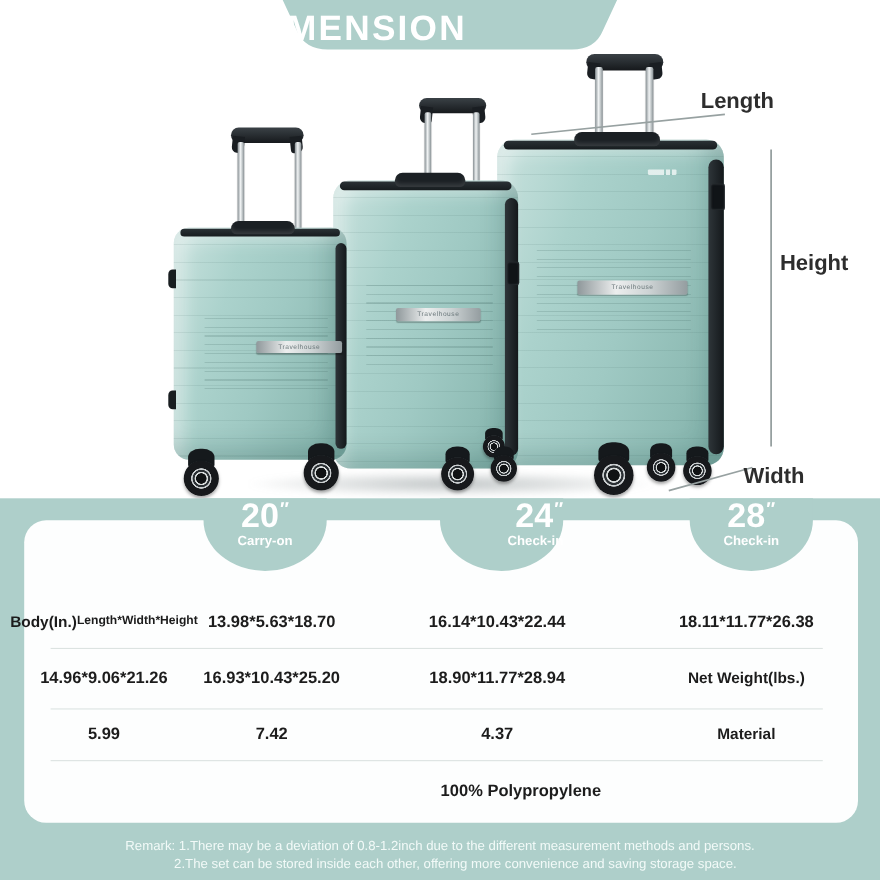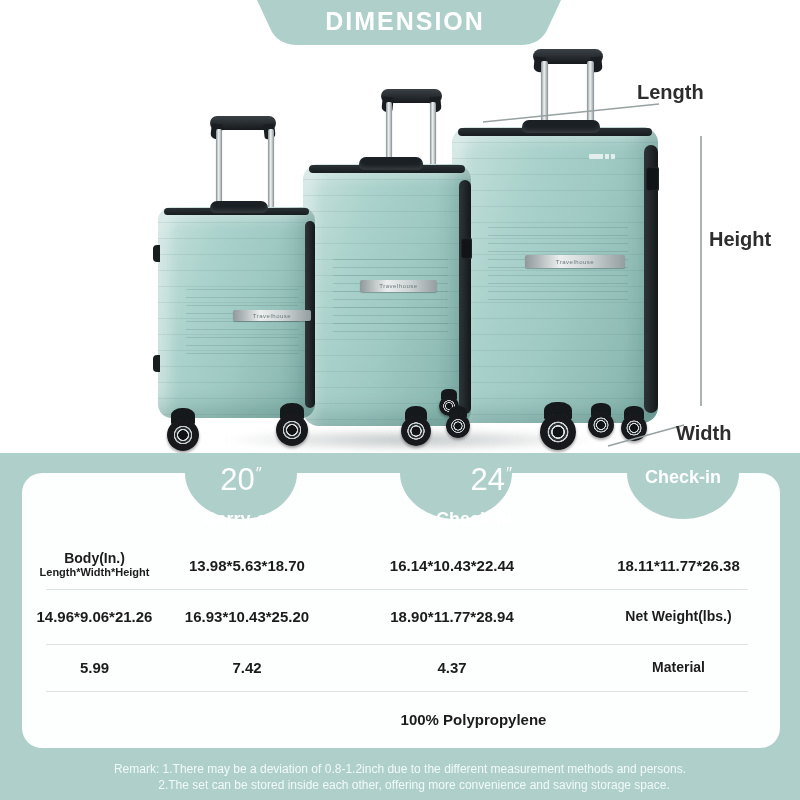--- a/index.html
+++ b/index.html
@@ -2,22 +2,22 @@
 <html><head>
 <meta charset="utf-8">
 <style>
   html,body { margin:0; padding:0; }
   body { font-family:"Liberation Sans","DejaVu Sans",sans-serif; background:#ffffff; }
   .viewport { position:relative; width:800px; height:800px; overflow:hidden; background:#ffffff; }
 
   
   .banner { position:absolute; left:225px; top:0; width:360px; height:46px; }
   .banner svg { position:absolute; left:0; top:0; }
-  .banner-title { position:absolute; left:0; top:7px; width:100%; text-align:center;
-    color:#ffffff; font-size:25px; font-weight:bold; letter-spacing:2px; }
+  .banner-title { position:absolute; left:0; top:7px; width:100%; 
+    color:#ffffff; font-size:32px; font-weight:bold; letter-spacing:2px; }
 
   
   .stage { position:absolute; inset:0; }
   .floor-shadow { position:absolute; left:150px; top:424px; width:520px; height:32px;
     background:radial-gradient(50% 50% at 50% 50%, rgba(104,116,118,.42), rgba(104,116,118,0) 72%);
     filter:blur(3px); }
 
   .case { position:absolute; }
   .case-body { position:absolute; inset:0; border-radius:16px;
     background:linear-gradient(108deg,#c9e2de 0%,#abd2cc 30%,#9fc9c3 55%,#8fbcb5 80%,#7dada6 100%);
@@ -62,27 +62,27 @@
   .label-width  { left:676px; top:422px; }
 
   
   .bottom-band { position:absolute; left:0; top:453px; width:800px; height:347px; background:#aecfca; }
   .spec-card { position:absolute; left:22px; top:20px; width:758px; height:275px;
     background:#fdfefe; border-radius:20px; }
   .sep { position:absolute; left:24px; width:702px; height:1px; background:#dce3e1; }
 
   .bump { position:absolute; top:0; width:112px; height:66px; background:#aecfca;
     border-radius:0 0 56px 56px / 0 0 46px 46px; text-align:center; color:#ffffff; }
-  .bump-num { font-size:31px; font-weight:normal; line-height:1; padding-top:11px; }
+  .bump-num { font-size:31px; font-weight:bold; line-height:1; padding-top:0; }
   .inch-mark { font-size:17px; position:relative; top:-11px; margin-left:1px; }
-  .bump-type { font-size:18px; font-weight:bold; line-height:1; margin-top:15px; }
+  .bump-type { font-size:12px; font-weight:bold; line-height:1; margin-top:1px; }
 
   .rows { position:absolute; left:0; top:68px; width:758px; height:207px; display:grid;
     grid-template-columns:145px 160px 250px 203px; grid-template-rows:48px 55px 47px 57px; }
-  .cell { display:flex; flex-direction:column; align-items:center; justify-content:center;
+  .cell { display:flex; flex-direction:row; align-items:center; justify-content:center;
     color:#1c1c1c; text-align:center; }
   .row-label { font-size:14px; font-weight:bold; line-height:1.15; }
   .row-sublabel { font-size:11px; font-weight:bold; line-height:1.2; }
   .value { font-size:15px; font-weight:bold; }
   .material-value { grid-column:2 / 5; }
 
   .remark { position:absolute; left:0; top:309px; width:800px; text-align:center;
     color:#f2faf8; font-size:12px; line-height:1.3; }
   .remark-line2 { transform:translateX(14px); }
 </style>
@@ -232,20 +232,21 @@
 
     <div class="bump" style="left:185px;">
       <div class="bump-num"><span>20</span><span class="inch-mark">″</span></div>
       <div class="bump-type">Carry-on</div>
     </div>
     <div class="bump" style="left:400px;text-align:right;">
       <div class="bump-num"><span>24</span><span class="inch-mark">″</span></div>
       <div class="bump-type">Check-in</div>
     </div>
     <div class="bump" style="left:627px;">
+      <div class="bump-num"><span>28</span><span class="inch-mark">″</span></div>
       <div class="bump-type">Check-in</div>
     </div>
 
     <div class="remark">
       <div>Remark: 1.There may be a deviation of 0.8-1.2inch due to the different measurement methods and persons.</div>
       <div class="remark-line2">2.The set can be stored inside each other, offering more convenience and saving storage space.</div>
     </div>
   </div>
 
 </div>

